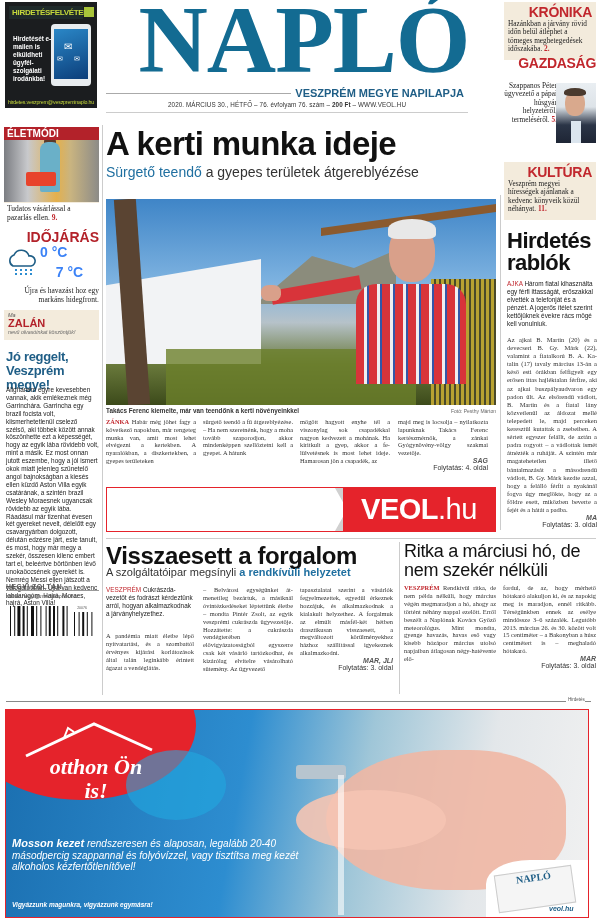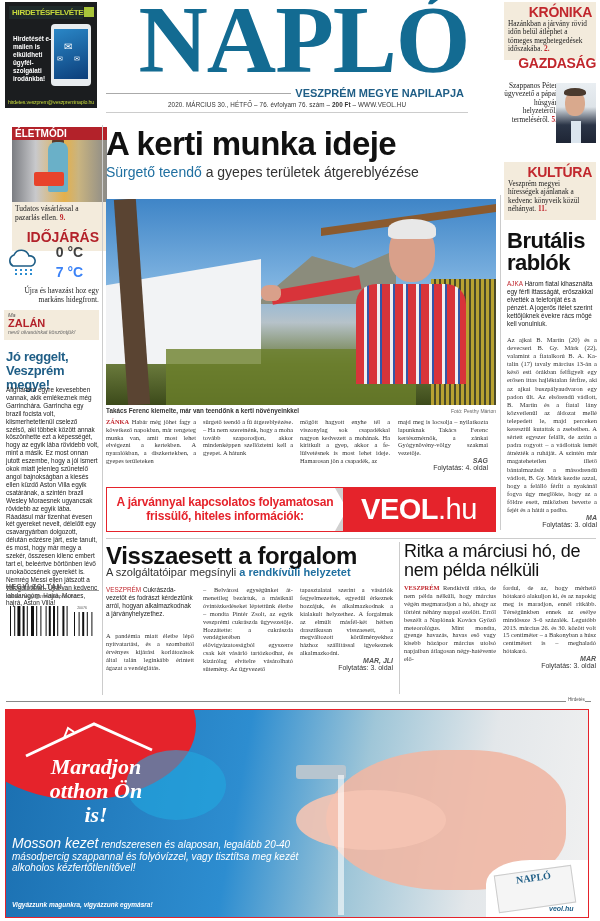--- a/index.html
+++ b/index.html
@@ -38,31 +38,31 @@
 #kultura{left:504px;top:162px;width:92px;height:58px}
 
 #brutalis-title{left:507px;top:230px;width:90px;font:bold 22px "Liberation Sans",sans-serif;line-height:22px;color:#111;letter-spacing:-.5px}
 #brutalis-lead{left:507px;top:280px;width:90px;font:6.4px "Liberation Sans",sans-serif;line-height:8px;color:#222}
 #brutalis-lead b{color:#c1272d;font-weight:normal}
 #brutalis-body{left:507px;top:336px;width:90px;font:6.5px "Liberation Serif",serif;line-height:8.1px;text-align:justify;color:#333}
 .folyt{font:7px "Liberation Sans",sans-serif;text-align:right;color:#333}
 .byline{font:bold italic 7px "Liberation Sans",sans-serif;text-align:right;color:#555}
 .vline{width:1px;background:#ccc}
 
-#eletmodi{left:12px;top:127px;width:95px;height:124px;background:#f3ebdc}
+#eletmodi{left:4px;top:127px;width:95px;height:76px;background:#f3ebdc}
 #eletmodi .lab{height:13px;background:#b3222a;color:#fff;font:bold 10px "Liberation Sans",sans-serif;line-height:13px;padding-left:3px}
 #eletmodi .ph{height:62px;background:linear-gradient(90deg,#7b7d82 0%,#c8c9cc 25%,#e4b04c 55%,#c9b480 70%,#8c8b88 100%);position:relative;overflow:hidden}
 #eletmodi .ph .person{position:absolute;left:36px;top:2px;width:20px;height:50px;background:#6ab0c8;border-radius:8px 8px 2px 2px}
 #eletmodi .ph .basket{position:absolute;left:22px;top:32px;width:30px;height:14px;background:#e8432b;border-radius:2px}
 #eletmodi .ph .head{position:absolute;left:40px;top:-4px;width:12px;height:12px;background:#5b3a2a;border-radius:50%}
 #eletmodi .cap{font:7.5px "Liberation Serif",serif;line-height:9px;padding:2px 3px}
 #eletmodi .cap b{color:#c1272d}
 #idojaras-label{left:4px;top:229px;width:95px;text-align:right;font:bold 14px "Liberation Sans",sans-serif;color:#b3222a}
 #cloud-icon{left:6px;top:248px;width:32px;height:30px}
-#temp-min{left:40px;top:244px;width:59px;text-align:center;font:bold 14px "Liberation Sans",sans-serif;color:#404040}
+#temp-min{left:40px;top:244px;width:59px;text-align:left;font:bold 14px "Liberation Sans",sans-serif;color:#3b82f6}
 #temp-max{left:40px;top:264px;width:59px;text-align:center;font:bold 14px "Liberation Sans",sans-serif;color:#3b82f6}
 #weather-text{left:4px;top:286px;width:95px;font:7.5px "Liberation Serif",serif;text-align:right;line-height:9px}
 #nevnap{left:4px;top:310px;width:95px;height:30px;background:#f3ebdc;padding:2px 4px}
 #nevnap .ma{font:italic 5.5px "Liberation Sans",sans-serif;color:#555}
 #nevnap .nev{font:bold 11px "Liberation Sans",sans-serif;color:#b3222a;line-height:11px}
 #nevnap .ksz{font:italic 5.3px "Liberation Sans",sans-serif;color:#666}
 #jo-reggelt{left:6px;top:350px;width:95px;font:bold 13px "Liberation Sans",sans-serif;color:#1f5e86;line-height:14px;letter-spacing:-.3px}
 #column-body{left:6px;top:386px;width:93px;font:6.4px "Liberation Sans",sans-serif;line-height:7.9px;color:#222}
 #author-name{left:6px;top:583px;width:93px;font:bold 6.8px "Liberation Sans",sans-serif;color:#555;letter-spacing:.5px;border-bottom:1px solid #999}
 #author-email{left:6px;top:593px;width:93px;font:5.4px "Liberation Sans",sans-serif;color:#555}
@@ -117,21 +117,21 @@
 #bottom-ad{left:5px;top:709px;width:584px;height:209px;border:1px solid #e5232b;overflow:hidden;background:linear-gradient(100deg,#1b6fb0 0%,#2d8dd0 40%,#9fc6d8 60%,#e3e7ea 80%,#f1f1f1 100%)}
 #bottom-ad .redcircle{position:absolute;left:-40px;top:-60px;width:230px;height:150px;background:#e5232b;border-radius:50%}
 #bottom-ad .bluewave{position:absolute;left:120px;top:40px;width:100px;height:70px;background:#22a8e0;border-radius:50%;opacity:.6}
 #bottom-ad .roof{position:absolute;left:18px;top:10px;width:130px;height:40px}
 #bottom-ad .script{position:absolute;left:30px;top:45px;width:120px;text-align:center;font:italic bold 22px "Liberation Serif",serif;color:#fff;line-height:24px}
 #bottom-ad .hands{position:absolute;left:320px;top:40px;width:240px;height:140px;background:#f0b7a4;border-radius:50% 40% 40% 50%;opacity:.9}
 #bottom-ad .hands2{position:absolute;left:290px;top:80px;width:150px;height:60px;background:#f5c4b2;border-radius:50%;opacity:.9}
 #bottom-ad .tap{position:absolute;left:290px;top:55px;width:50px;height:14px;background:#b7c5cf;border-radius:3px}
 #bottom-ad .water{position:absolute;left:332px;top:65px;width:6px;height:140px;background:rgba(255,255,255,.6)}
 #bottom-ad .msg{position:absolute;left:6px;top:128px;width:300px;color:#fff;font:italic 10px "Liberation Sans",sans-serif;line-height:11.5px}
-#bottom-ad .msg b{font-style:italic;font-weight:normal;font-size:14px}
+#bottom-ad .msg b{font-style:italic;font-weight:bold;font-size:11px}
 #bottom-ad .slogan{position:absolute;left:6px;top:191px;width:300px;color:#fff;font:italic bold 6.5px "Liberation Sans",sans-serif}
 #bottom-ad .paper{position:absolute;left:490px;top:160px;width:78px;height:38px;background:#f5f5f5;transform:rotate(-8deg);border:1px solid #ccc}
 #bottom-ad .paper .pname{font:bold 10px "Liberation Serif",serif;color:#1f5e86;text-align:center;line-height:14px}
 #bottom-ad .veolhu{position:absolute;left:543px;top:195px;font:italic bold 7px "Liberation Sans",sans-serif;color:#1f5e86}
 #bottom-ad .whitebox{position:absolute;left:480px;top:150px;width:110px;height:60px;background:#fff;border-radius:40% 0 0 0}
 </style>
 </head>
 <body>
 
 <div id="ad-top" class="abs">
@@ -169,21 +169,21 @@
     <div class="hair"></div>
     <div class="shirt"></div>
 </div>
 <div id="kultura" class="abs rbox">
   <div class="rlabel">KULTÚRA</div>
   <div class="rtext"><span>Veszprém megyei hírességek ajánlanak a kedvenc könyveik közül néhányat.</span> <b>11.</b></div>
 </div>
 
 <div class="abs vline" style="left:500px;top:195px;height:335px"></div>
 
-<div id="brutalis-title" class="abs">Brutális rablók</div>
+<div id="brutalis-title" class="abs">Hirdetés rablók</div>
 <div id="brutalis-lead" class="abs"><b>AJKA</b> <span>Három fiatal kihasz­nálta egy férfi ittasságát, erőszakkal elvették a te­lefonját és a pénzét. A jog­erős ítélet szerint kettőjük­nek évekre rács mögé kell vonulniuk.</span></div>
 <div id="brutalis-body" class="abs">
   <span>Az ajkai B. Martin (20) és a devecseri B. Gy. Márk (22), valamint a fiatalkorú B. A. Ka­talin (17) tavaly március 13-án a késő esti órákban felfigyelt egy erősen ittas hajléktalan férfire, aki az ajkai buszpálya­udvaron egy padon ült. Az el­sőrendű vádlott, B. Martin és a fiatal lány közvetlenül az ál­dozat mellé telepedett le, majd perceken keresztül kutattak a zsebeiben. A sértett egyszer felállt, de aztán a padra rogyott – a vádlottak ismét átnézték a ruháját. A szintén már magate­hetetlen illető bántalmazását a másodrendű vádlott, B. Gy. Márk kezdte azzal, hogy a felálló férfit a nyakánál fogva úgy meglökte, hogy az a földre esett, miközben beverte a fejét és a hátát a padba.</span>
   <div class="byline">MA</div>
   <div class="folyt">Folytatás: 3. oldal</div>
 </div>
 
 <div id="eletmodi" class="abs">
   <div class="lab">ÉLETMÓDI</div>
   <div class="ph">
@@ -266,41 +266,40 @@
 <div id="main-col-1" class="abs main-col"><b>ZÁNKA</b> <span>Habár még jöhet fagy a következő napokban, már rengeteg munka van, amit most lehet elvégezni a kertek­ben. A nyaralókban, a díszker­tekben, a gyepes területeken</span></div>
 <div id="main-col-2" class="abs main-col">sürgető teendő a fű átgereblyé­zése. – Ha nem szeretnénk, hogy a moha tovább szaporodjon, akkor mindenképpen szellőz­tetni kell a gyepet. A hátunk</div>
 <div id="main-col-3" class="abs main-col">mögött hagyott enyhe tél a viszonylag sok csapadékkal nagyon kedvezett a mohának. Ha kiritkult a gyep, akkor a fe­lülvetésnek is most lehet ideje. Hamarosan jön a csapadék, az</div>
 <div id="main-col-4" class="abs main-col">
   <span>majd meg is locsolja – nyilat­kozta lapunknak Takács Fe­renc kertészmérnök, a zánkai Gyógynövény-völgy szakmai vezetője.</span>
   <div class="byline">SAG</div>
   <div class="folyt">Folytatás: 4. oldal</div>
 </div>
 
 <div id="veol-banner" class="abs">
-  <div class="text">A járvánnyal kapcsolatos folyamatosan frissülő, hiteles információk:</div>
   <div class="chev"></div>
   <div class="red"><b>VEOL</b><span>.hu</span></div>
 </div>
 
 <div class="abs" style="left:106px;top:538px;width:490px;height:1px;background:#ccc"></div>
 
 <div id="visszaesett-title" class="abs">Visszaesett a forgalom</div>
 <div id="visszaesett-sub" class="abs"><span>A szolgáltatóipar megsínyli </span><span class="hl">a rendkívüli helyzetet</span></div>
 <div id="v-lead" class="abs"><b>VESZPRÉM</b> <span>Cukrászda­vezetőt és fodrászt kér­deztünk arról, hogyan alkalmazkodnak a járvány­helyzethez.</span></div>
 <div id="v-col-1b" class="abs">A pandémia miatt életbe lépő nyitvatartási, és a szombattól érvényes kijárási korlátozások által talán leginkább érintett ágazat a vendéglátás.</div>
 <div id="v-col-2" class="abs">– Belvárosi egységünket át­menetileg bezártuk, a másik­nál óvintézkedéseket léptet­tünk életbe – mondta Pintér Zsolt, az egyik veszprémi cuk­rászda ügyvezetője. Hozzátet­te: a cukrászda vendégterében elővigyázatosságból egyszerre csak két vásárló tartózkodhat, és kizárólag elvitelre vásárol­ható sütemény. Az ügyvezető</div>
 <div id="v-col-3" class="abs">
   <span>tapasztalatai szerint a vásár­lók fegyelmezettek, egyedül érkeznek hozzájuk, és alkal­mazkodnak a kialakult hely­zethez. A forgalmuk az elmúlt másfél-két hétben drasztiku­san visszaesett, a megváltozott körülményekhez házhoz szál­lítással igyekeznek alkalmaz­kodni.</span>
   <div class="byline">MAR, JLI</div>
   <div class="folyt">Folytatás: 3. oldal</div>
 </div>
 
 <div class="abs vline" style="left:399px;top:542px;height:152px"></div>
 
-<div id="ritka-title" class="abs">Ritka a márciusi hó, de nem példa nélküli</div>
+<div id="ritka-title" class="abs">Ritka a márciusi hó, de nem szekér nélküli</div>
 <div id="r-col-1" class="abs"><b>VESZPRÉM</b> <span>Rendkívül ritka, de nem példa nélküli, hogy március végén megmaradjon a hó, ahogy az történt néhány nappal ezelőtt. Erről beszélt a Naplónak Kovács Győző meteorológus. Mint mondta, gyenge havazás, havas eső vagy kisebb hózá­por március utolsó napjaiban átlagosan négy-hatévente elő-</span></div>
 <div id="r-col-2" class="abs">
   <span>fordul, de az, hogy mérhető hótakaró alakuljon ki, és az napokig meg is maradjon, ennél ritkább. Térségünkben ennek az esélye mindössze 3–6 százalék. Legutóbb 2013. március 26. és 30. között volt 15 centiméter – a Bakonyban a húsz centimétert is – megha­ladó hótakaró.</span>
   <div class="byline">MAR</div>
   <div class="folyt">Folytatás: 3. oldal</div>
 </div>
 
 <div id="hirdetes-line" class="abs"></div>
 <div id="hirdetes-label" class="abs">Hirdetés</div>
 <div id="bottom-ad" class="abs">
@@ -308,21 +307,20 @@
   <div class="hands2"></div>
   <div class="tap"></div>
   <div class="water"></div>
   <div class="redcircle"></div>
   <div class="bluewave"></div>
   <svg class="roof" viewBox="0 0 130 40">
       <path d="M2 36 L70 4 L128 30" fill="none" stroke="#fff" stroke-width="3"></path>
       <path d="M40 18 L44 8 L50 12" fill="none" stroke="#fff" stroke-width="2"></path>
     </svg>
   <div class="script">
-      <div>Maradjon</div>
       <div>otthon Ön is!</div>
     </div>
   <div class="msg"><b>Mosson kezet</b><span> rendszeresen és alaposan, legalább 20-40 másodpercig szappannal és folyóvízzel, vagy tisztítsa meg kezét alkoholos kézfertőtlenítővel!</span></div>
   <div class="slogan">Vigyázzunk magunkra, vigyázzunk egymásra!</div>
   <div class="whitebox"></div>
   <div class="paper">
       <div class="pname">NAPLÓ</div>
     </div>
   <div class="veolhu">veol.hu</div>
 </div>

